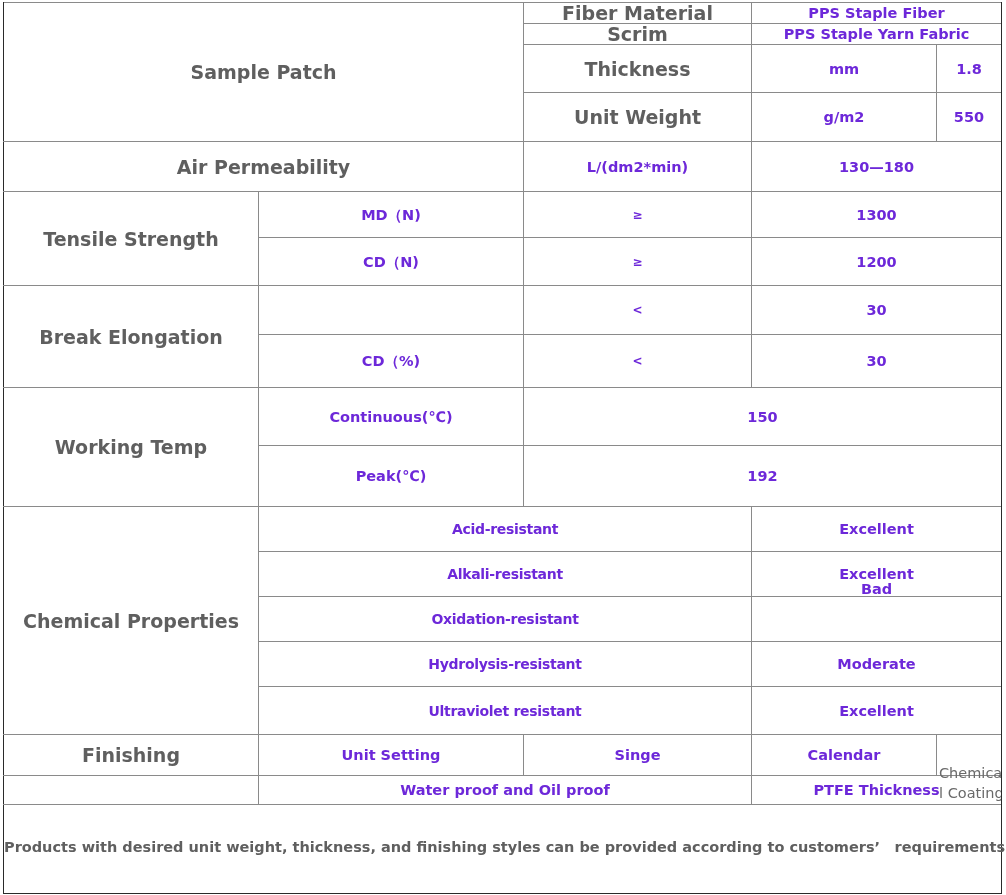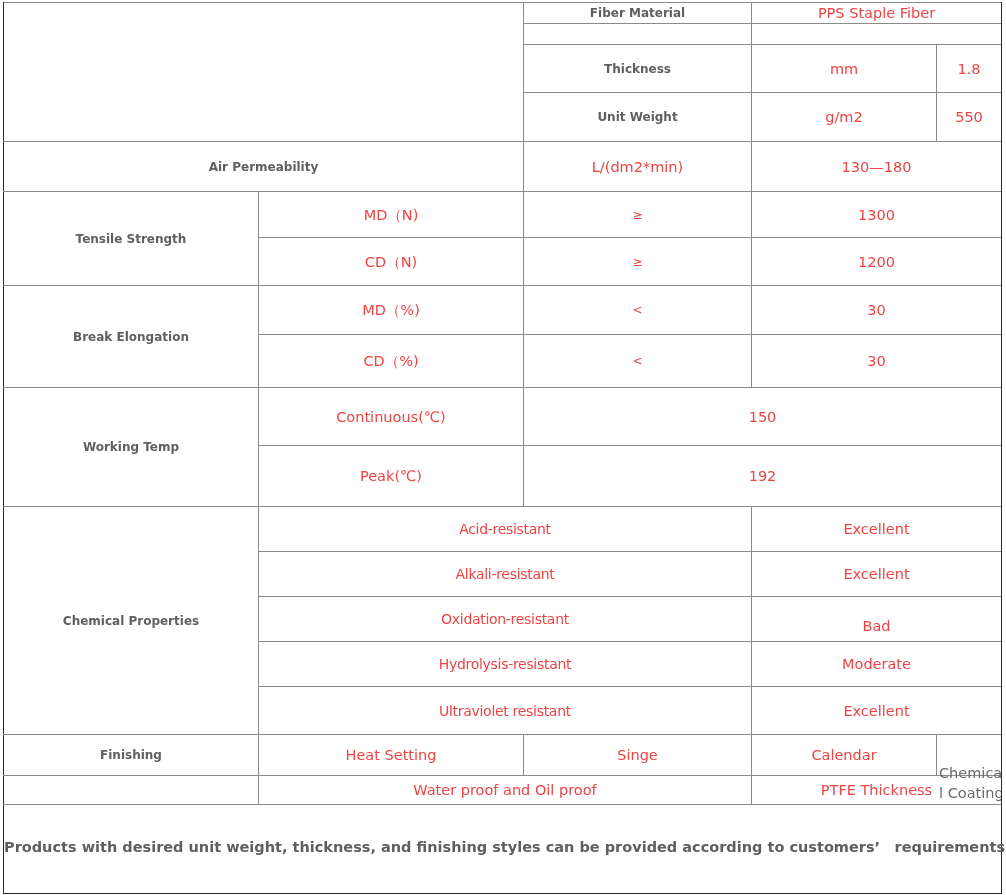--- a/index.html
+++ b/index.html
@@ -1,22 +1,22 @@
 <!DOCTYPE html>
 <html><head>
 <meta charset="utf-8">
 <style>
   html, body { margin: 0; padding: 0; background: #ffffff; }
   body { width: 1006px; height: 895px; position: relative; overflow: hidden;
          font-family: "DejaVu Sans", "Liberation Sans", sans-serif; color: #666666; }
   .sheet { position: absolute; left: 0; top: 0; width: 1006px; height: 895px; }
   .cell { position: absolute; box-sizing: border-box; display: flex; align-items: center;
           justify-content: center; text-align: center; font-size: 14.5px; line-height: 20px;
-          color: #ef4444; }
-  .b { font-weight: bold; color: #5f5f5f; font-size: 12px; }
+          color: #6d28d9; font-weight: bold; }
+  .b { font-weight: bold; color: #5f5f5f; font-size: 19px; }
   .hl { position: absolute; height: 1px; background: #8a8a8a; }
   .vl { position: absolute; width: 1px; background: #8a8a8a; }
   .dark { background: #2a2a2a; }
   .narrow { font-size: 14px; letter-spacing: -0.3px; }
   .wrap2 { flex-direction: row; line-height: 20px; }
   .note { position: absolute; left: 4px; top: 838px; font-weight: bold; font-size: 14.5px;
           color: #5f5f5f; white-space: nowrap; }
   .chem { position: absolute; box-sizing: border-box; font-size: 14.5px; line-height: 20px;
           color: #6a6a6a; text-align: left; padding-left: 2px; overflow: hidden; white-space: nowrap; }
 </style>
@@ -57,24 +57,27 @@
   <div class="vl" style="left:751px; top:141px; height:50px;"></div>
   <div class="vl" style="left:258px; top:191px; height:613px;"></div>
   <div class="vl" style="left:523px; top:191px; height:196px;"></div>
   <div class="vl" style="left:751px; top:191px; height:196px;"></div>
   <div class="vl" style="left:523px; top:387px; height:119px;"></div>
   <div class="vl" style="left:751px; top:506px; height:228px;"></div>
   <div class="vl" style="left:523px; top:734px; height:41px;"></div>
   <div class="vl" style="left:751px; top:734px; height:70px;"></div>
   <div class="vl" style="left:936px; top:734px; height:41px;"></div>
 
+  <div class="cell b" style="left:4px; top:3px; width:519px; height:138px;">Sample Patch</div>
 
   <div class="cell b" style="left:524px; top:3px; width:227px; height:20px;">Fiber Material</div>
   <div class="cell" style="left:752px; top:3px; width:249px; height:20px;">PPS Staple Fiber</div>
 
+  <div class="cell b" style="left:524px; top:24px; width:227px; height:20px;">Scrim</div>
+  <div class="cell" style="left:752px; top:24px; width:249px; height:20px;">PPS Staple Yarn Fabric</div>
 
   <div class="cell b" style="left:524px; top:45px; width:227px; height:47px;">Thickness</div>
   <div class="cell" style="left:752px; top:45px; width:184px; height:47px;">mm</div>
   <div class="cell" style="left:937px; top:45px; width:64px; height:47px;">1.8</div>
 
   <div class="cell b" style="left:524px; top:93px; width:227px; height:48px;">Unit Weight</div>
   <div class="cell" style="left:752px; top:93px; width:184px; height:48px;">g/m2</div>
   <div class="cell" style="left:937px; top:93px; width:64px; height:48px;">550</div>
 
   <div class="cell b" style="left:4px; top:142px; width:519px; height:49px;">Air Permeability</div>
@@ -86,21 +89,20 @@
   <div class="cell" style="left:259px; top:192px; width:264px; height:45px;">MD（N)</div>
   <div class="cell" style="left:524px; top:192px; width:227px; height:45px; font-size:12px;">≥</div>
   <div class="cell" style="left:752px; top:192px; width:249px; height:45px;text-align:center;">1300</div>
 
   <div class="cell" style="left:259px; top:238px; width:264px; height:47px;">CD（N)</div>
   <div class="cell" style="left:524px; top:238px; width:227px; height:47px; font-size:12px;">≥</div>
   <div class="cell" style="left:752px; top:238px; width:249px; height:47px;">1200</div>
 
   <div class="cell b" style="left:4px; top:286px; width:254px; height:101px;">Break Elongation</div>
 
-  <div class="cell" style="left:259px; top:286px; width:264px; height:48px;">MD（%)</div>
   <div class="cell" style="left:524px; top:286px; width:227px; height:48px; font-size:12px;">&lt;</div>
   <div class="cell" style="left:752px; top:286px; width:249px; height:48px;">30</div>
 
   <div class="cell" style="left:259px; top:335px; width:264px; height:52px;">CD（%)</div>
   <div class="cell" style="left:524px; top:335px; width:227px; height:52px; font-size:12px;">&lt;</div>
   <div class="cell" style="left:752px; top:335px; width:249px; height:52px;">30</div>
 
   <div class="cell b" style="left:4px; top:388px; width:254px; height:118px;">Working Temp</div>
 
   <div class="cell wrap2" style="left:259px; top:388px; width:264px; height:57px;">
@@ -117,30 +119,30 @@
 
   <div class="cell b" style="left:4px; top:507px; width:254px; height:227px;">Chemical Properties</div>
 
   <div class="cell narrow" style="left:259px; top:507px; width:492px; height:44px;">Acid-resistant</div>
   <div class="cell" style="left:752px; top:507px; width:249px; height:44px;">Excellent</div>
 
   <div class="cell narrow" style="left:259px; top:552px; width:492px; height:44px;">Alkali-resistant</div>
   <div class="cell" style="left:752px; top:552px; width:249px; height:44px;">Excellent</div>
 
   <div class="cell narrow" style="left:259px; top:597px; width:492px; height:44px;">Oxidation-resistant</div>
-  <div class="cell" style="left:752px; top:604px; width:249px; height:44px;">Bad</div>
+  <div class="cell" style="left:752px; top:567px; width:249px; height:44px;">Bad</div>
 
   <div class="cell narrow" style="left:259px; top:642px; width:492px; height:44px;">Hydrolysis-resistant</div>
   <div class="cell" style="left:752px; top:642px; width:249px; height:44px;">Moderate</div>
 
   <div class="cell narrow" style="left:259px; top:687px; width:492px; height:47px;">Ultraviolet resistant</div>
   <div class="cell" style="left:752px; top:687px; width:249px; height:47px;">Excellent</div>
 
   <div class="cell b" style="left:4px; top:735px; width:254px; height:40px;">Finishing</div>
-  <div class="cell" style="left:259px; top:735px; width:264px; height:40px;">Heat Setting</div>
+  <div class="cell" style="left:259px; top:735px; width:264px; height:40px;">Unit Setting</div>
   <div class="cell" style="left:524px; top:735px; width:227px; height:40px;">Singe</div>
   <div class="cell" style="left:752px; top:735px; width:184px; height:40px;">Calendar</div>
   <div class="chem" style="left:937px; top:735px; width:64px; height:40px;margin-top:28px;">
     <div>Chemica</div>
     <div>l Coating</div>
   </div>
 
   <div class="cell" style="left:259px; top:776px; width:492px; height:28px;">Water proof and Oil proof</div>
   <div class="cell" style="left:752px; top:776px; width:249px; height:28px;">PTFE Thickness</div>
 

